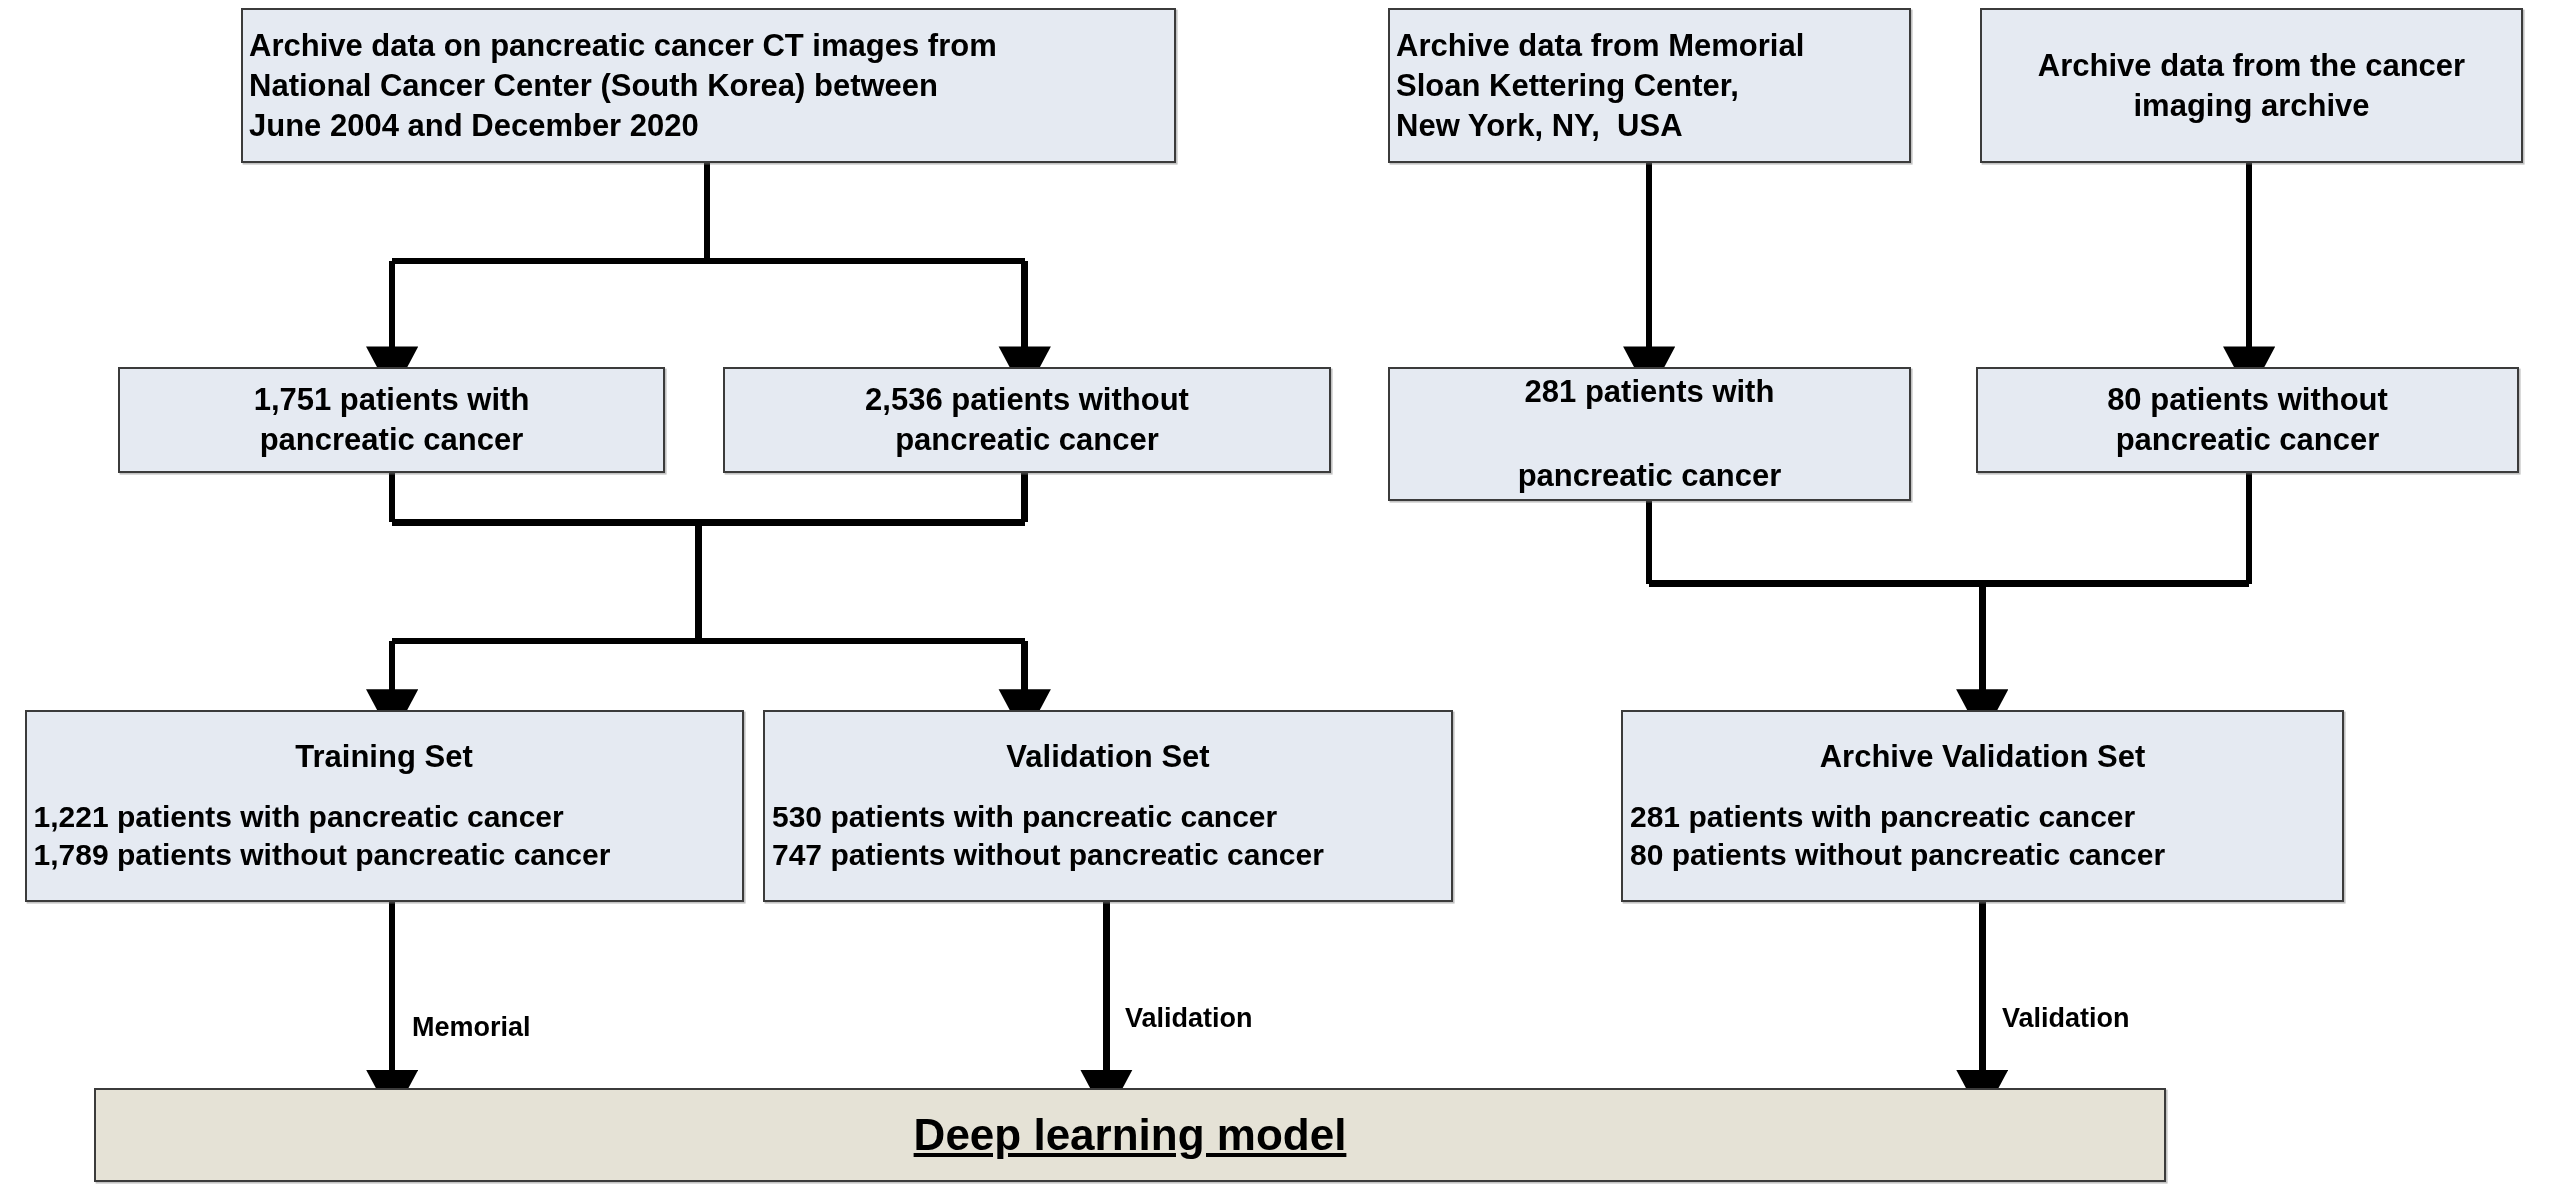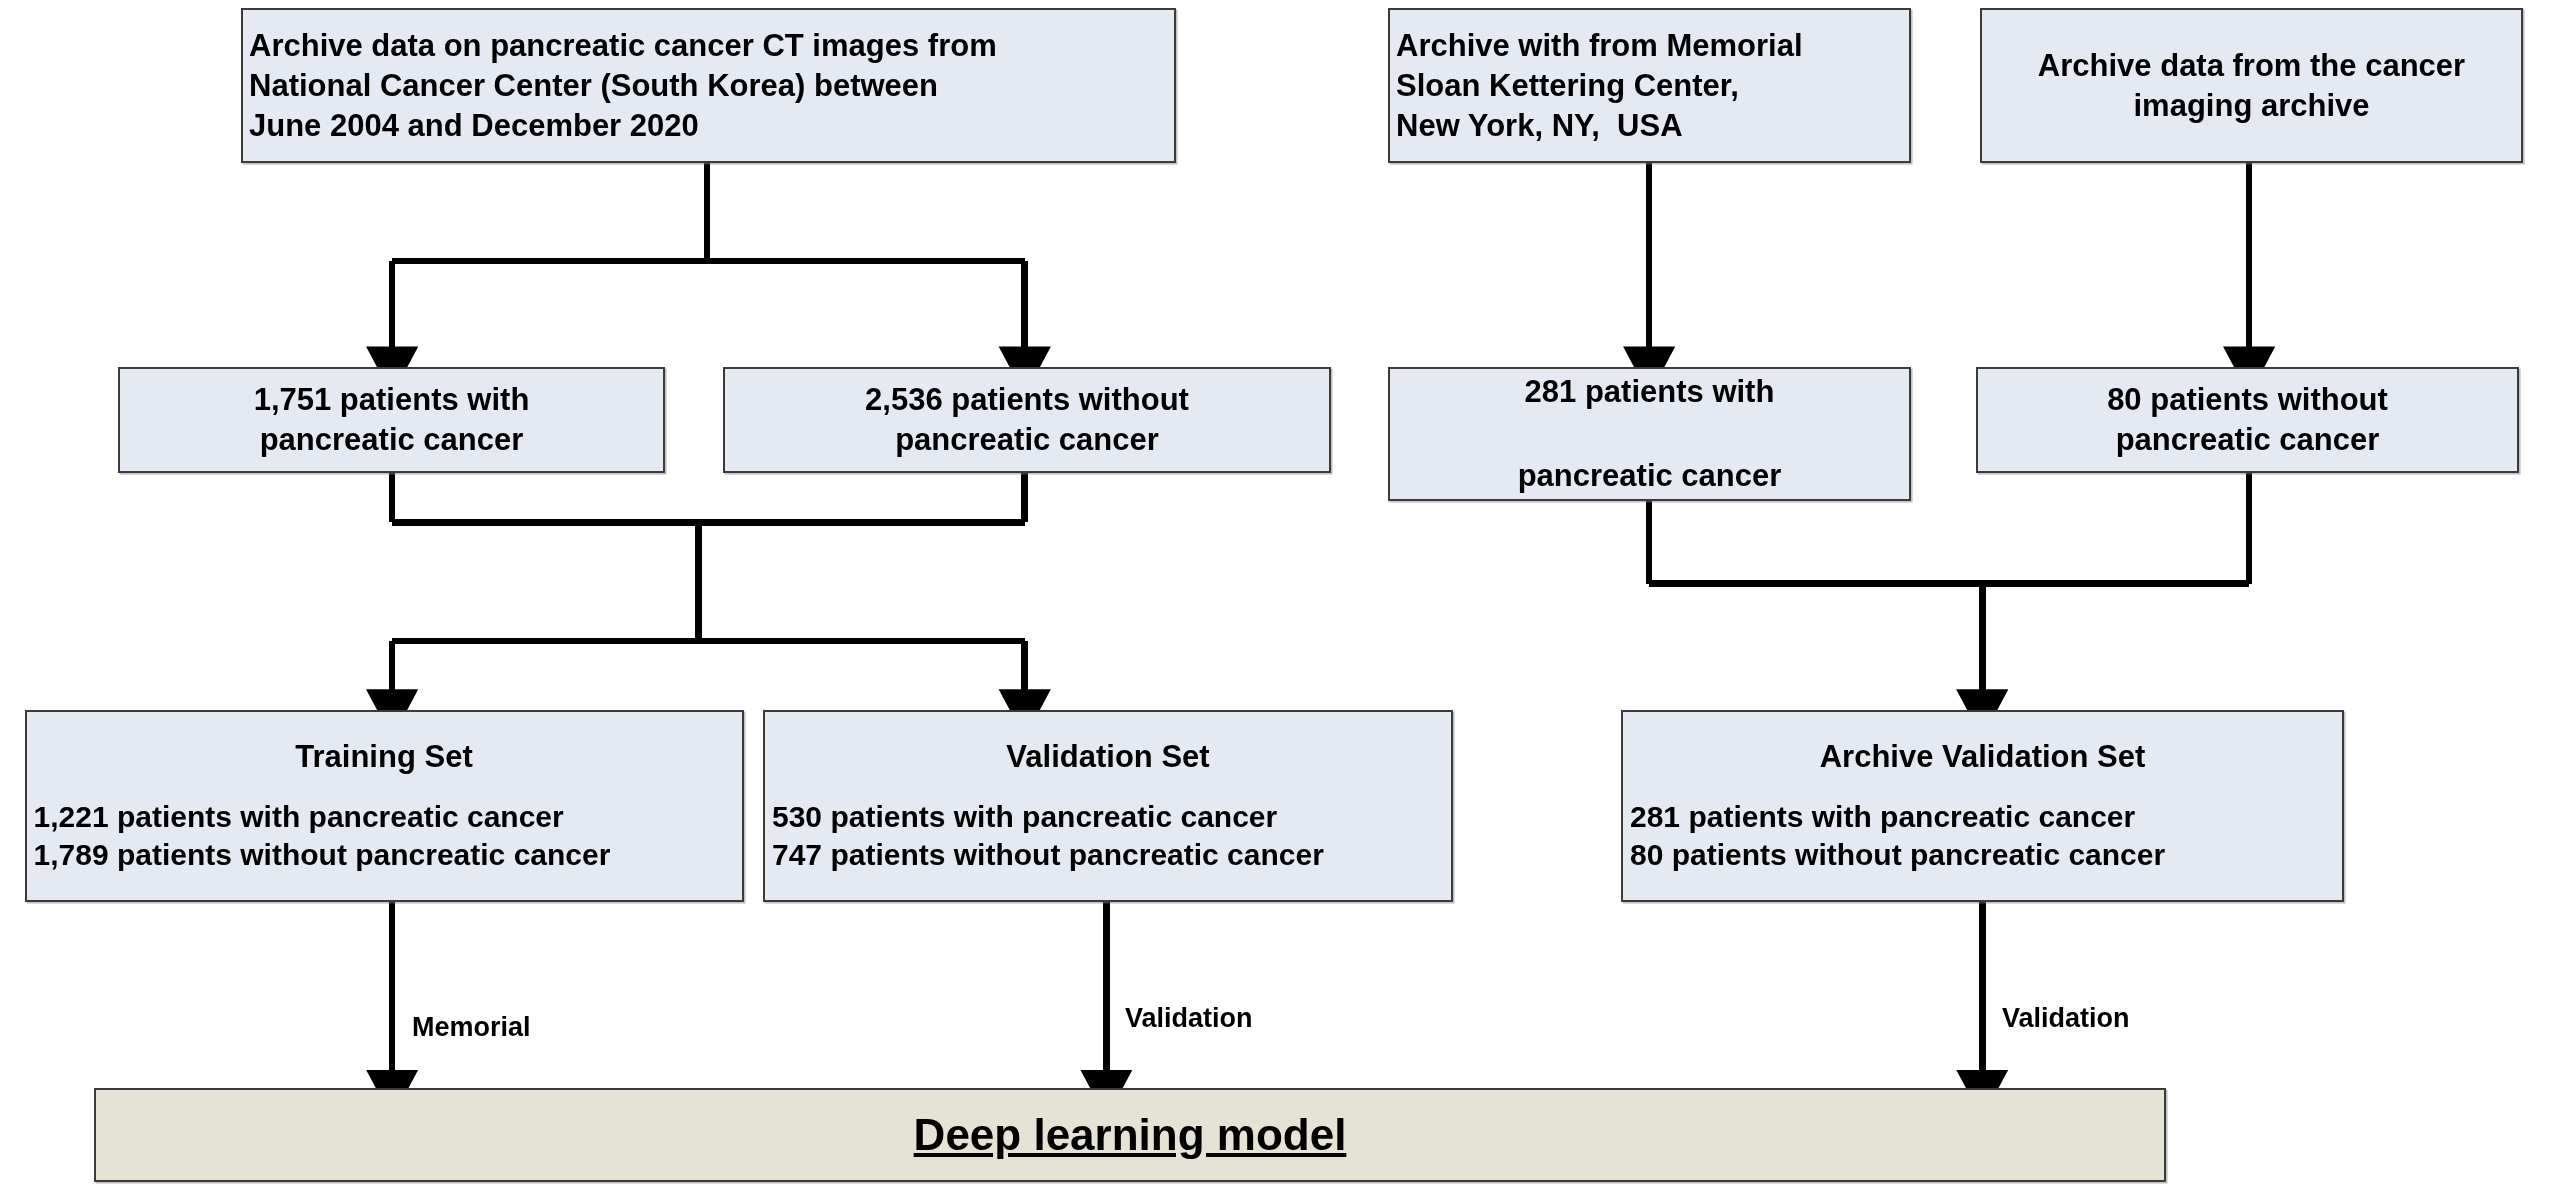--- a/index.html
+++ b/index.html
@@ -131,21 +131,21 @@
     </g>
   </svg>
 
   <div class="node t-src pad-left" style="left:241px; top:8.2px; width:935px; height:155px;">
     <span class="line">Archive data on pancreatic cancer CT images from</span>
     <span class="line">National Cancer Center (South Korea) between</span>
     <span class="line">June 2004 and December 2020</span>
   </div>
 
   <div class="node t-src pad-left" style="left:1388px; top:8.2px; width:523px; height:155px;">
-    <span class="line">Archive with from Memorial</span>
+    <span class="line">Archive data from Memorial</span>
     <span class="line">Sloan Kettering Center,</span>
     <span class="line">New York, NY,  USA</span>
   </div>
 
   <div class="node t-src center" style="left:1980px; top:8.2px; width:543px; height:155px;">
     <span class="line">Archive data from the cancer</span>
     <span class="line">imaging archive</span>
   </div>
 
   <div class="node t-mid center" style="left:118px; top:367px; width:547px; height:106px;">

